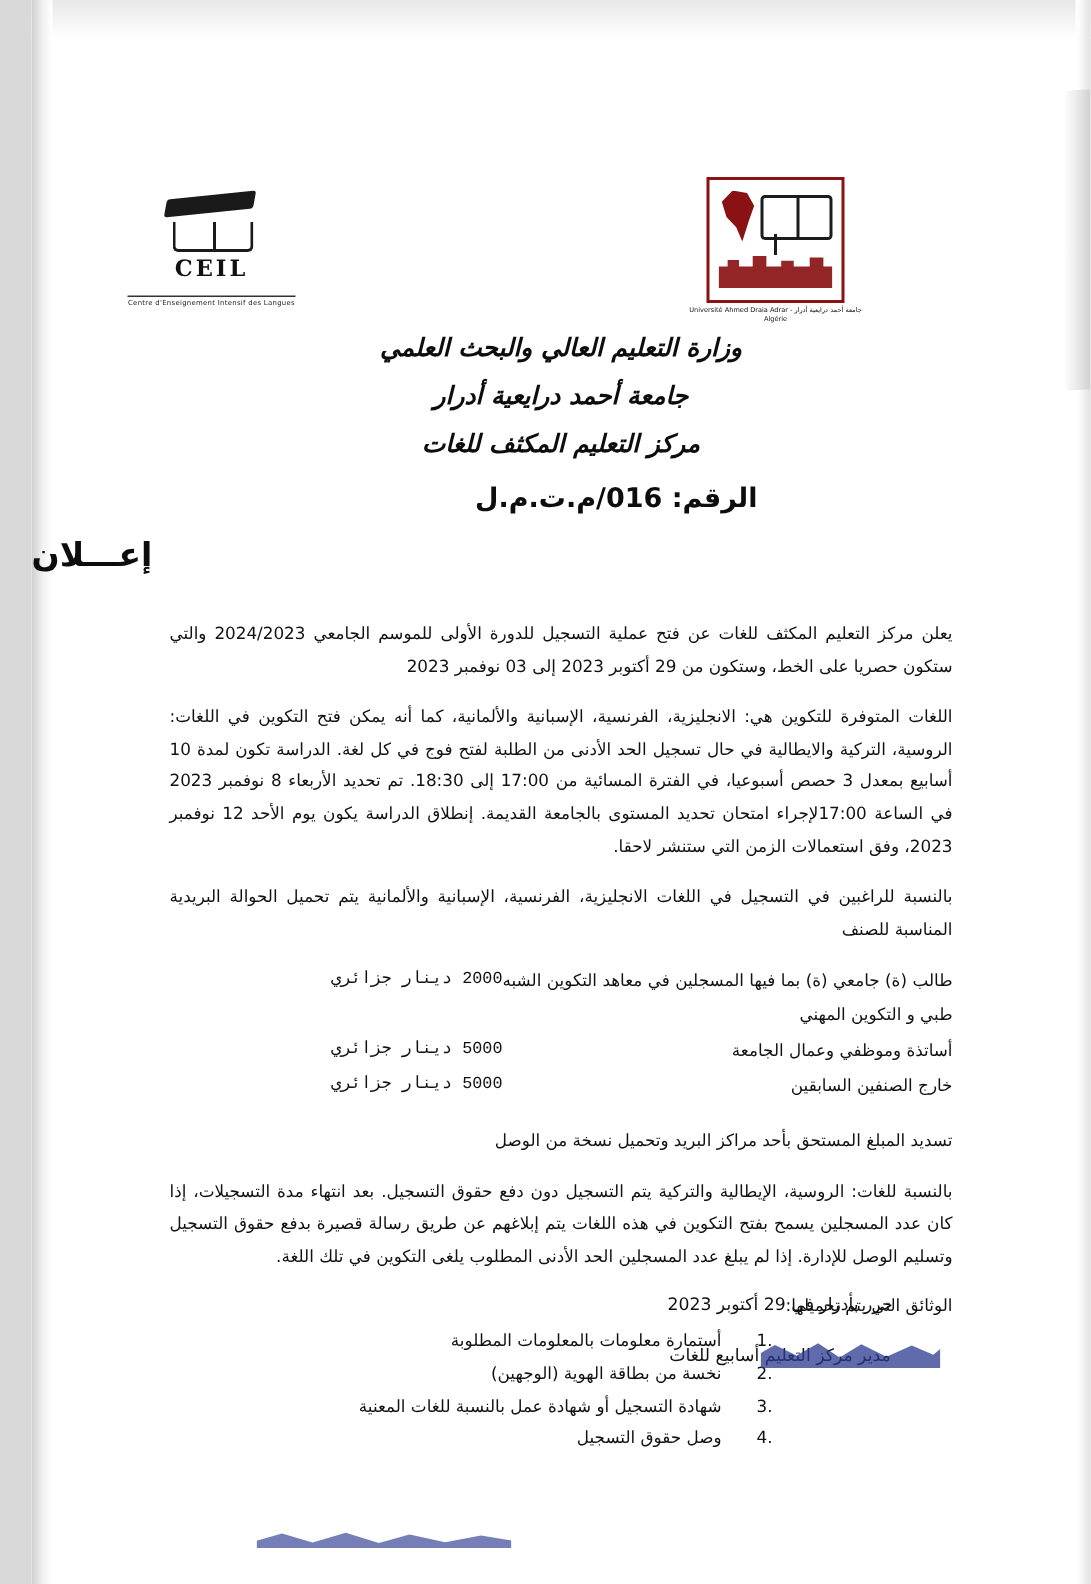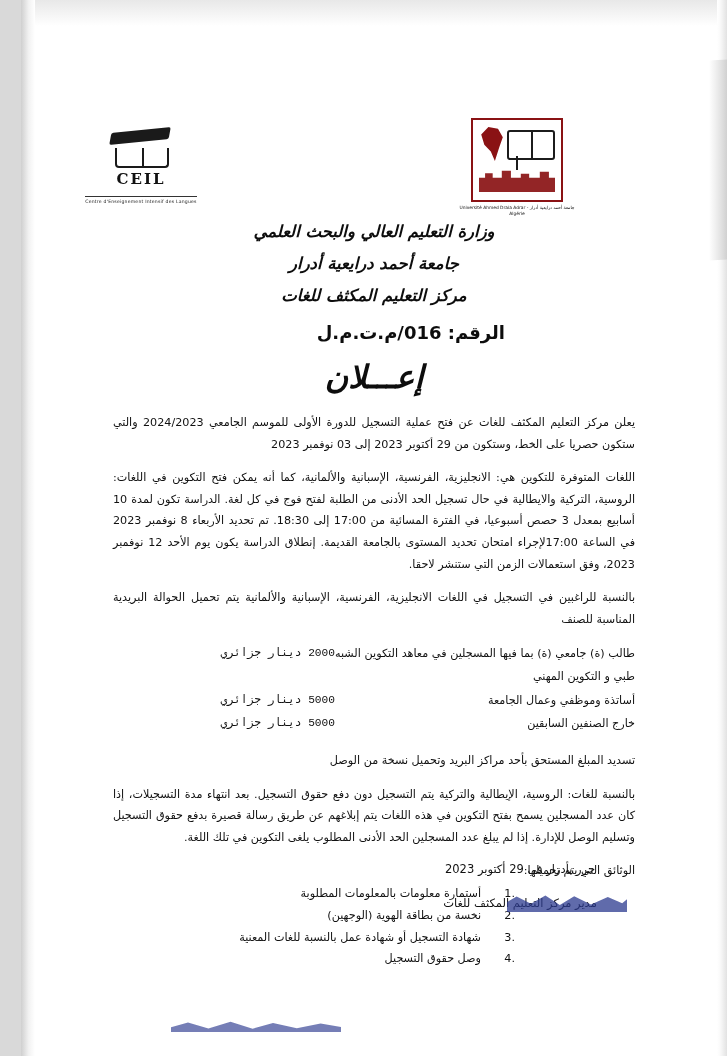--- a/index.html
+++ b/index.html
@@ -187,26 +187,25 @@
     right: 222px;
     font-size: 18px;
     font-weight: 700;
     color: #0d0d0d;
     direction: rtl;
   }
 
   .annonce {
     position: absolute;
     top: 358px; left: 0; right: 0;
-    text-align: center;
-    font-size: 32px;
+    text-align: left;
+    font-size: 22px;
     font-weight: 700;
     color: #0d0d0d;
     letter-spacing: 3px;
-    font-style: italic;
   }
 
   
   .body-area {
     position: absolute;
     top: 412px;
     left: 92px;
     right: 92px;
     direction: rtl;
     text-align: justify;
@@ -382,19 +381,19 @@
     </ol>
 
   </div>
 
   <div class="footer">
     <div class="date">حرر بأدرار في 29 أكتوبر 2023</div>
     <div class="signer">
       <div class="stamp">
           <div class="ink"></div>
         </div>
-      <span>مدير مركز التعليم المكثف للغات</span>
+      <span>مدير مركز التعليم أسابيع للغات</span>
     </div>
   </div>
 
   <div class="scribble"></div>
 
 </div>
 
 </body></html>

